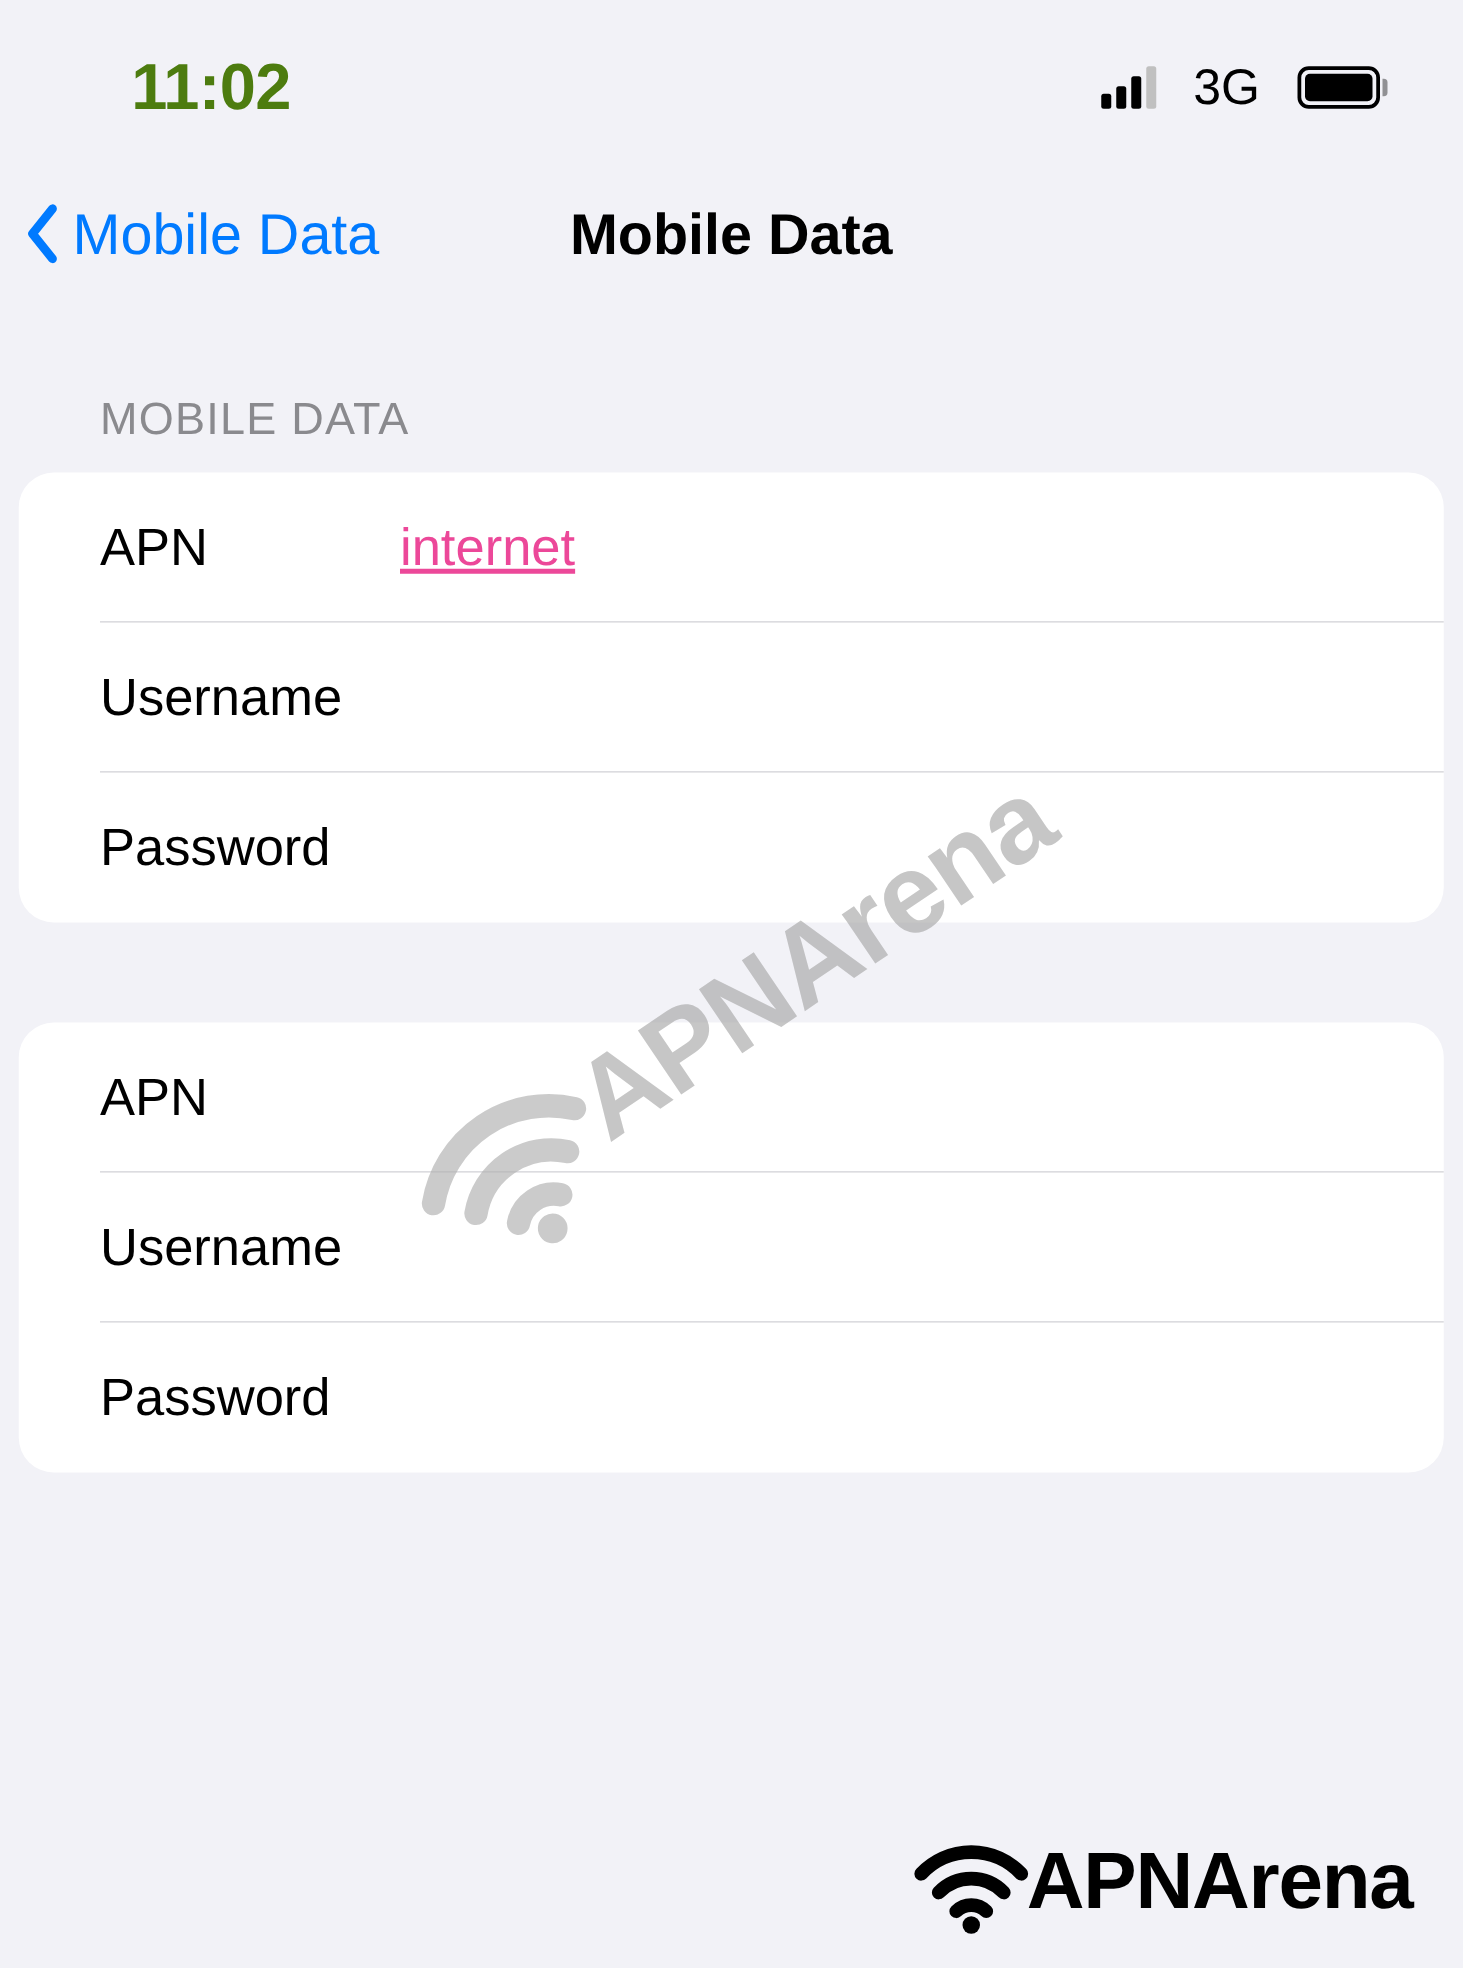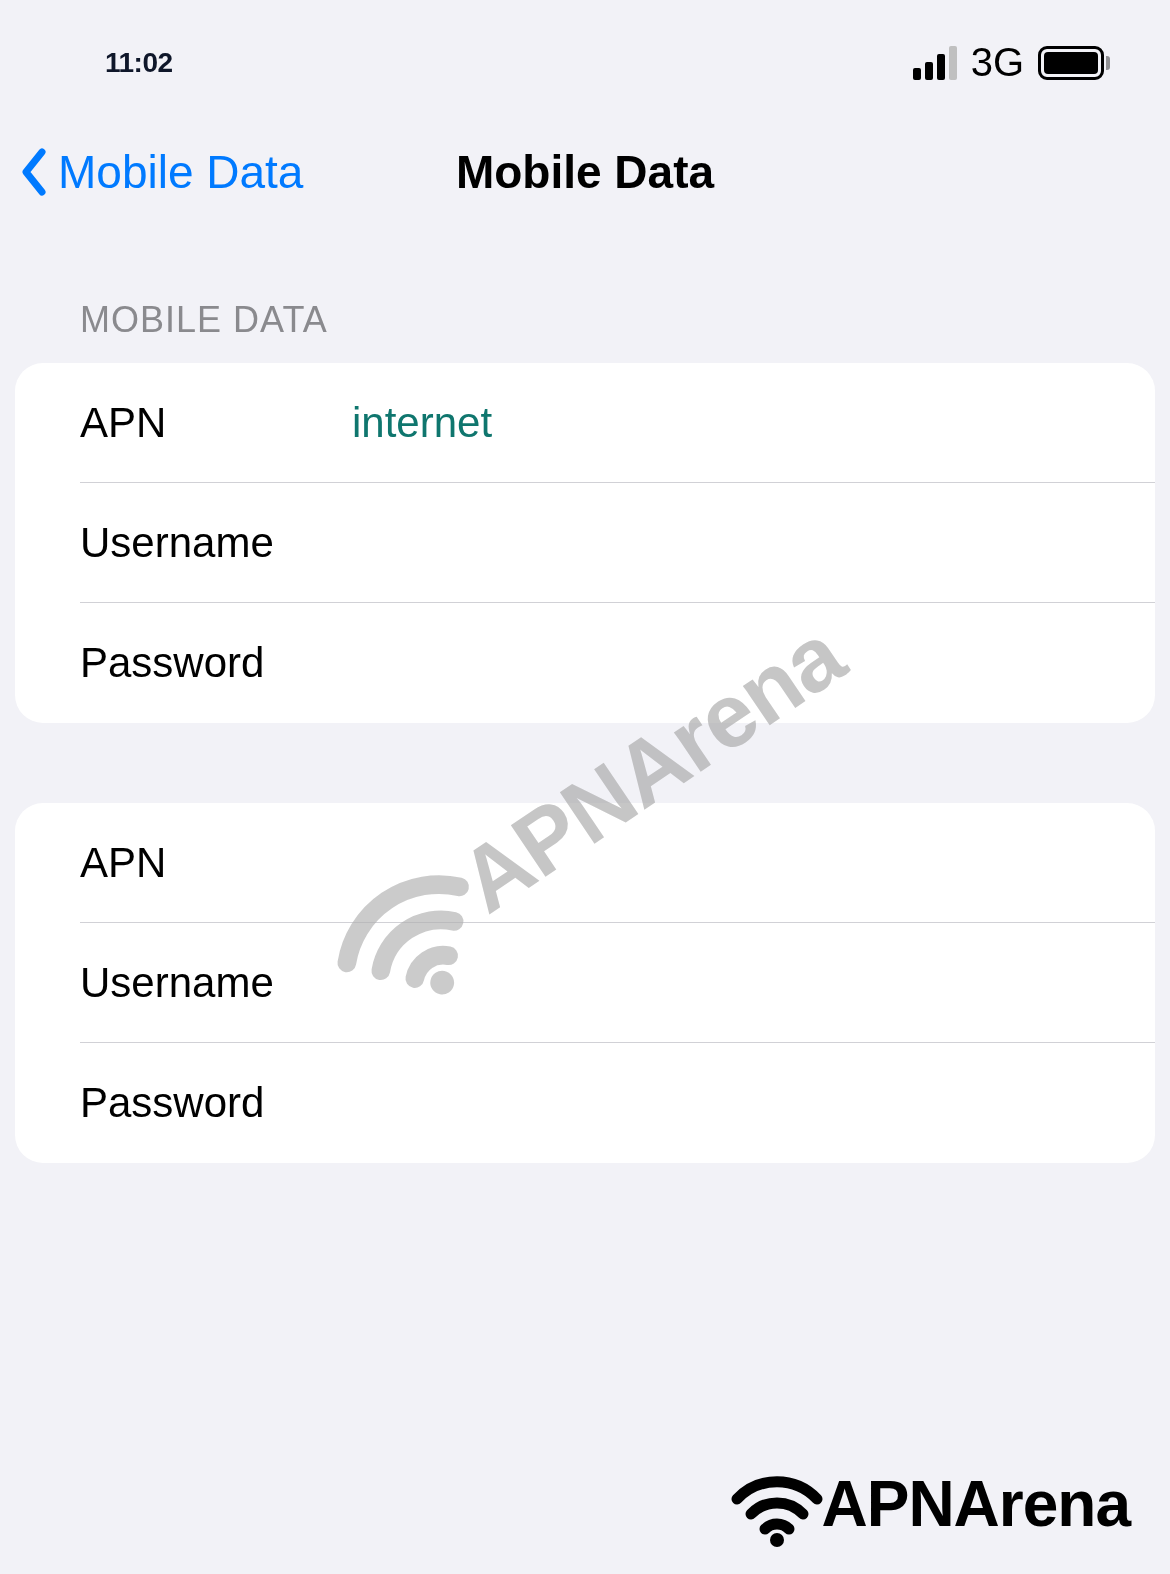--- a/index.html
+++ b/index.html
@@ -15,29 +15,29 @@
       position: relative;
       overflow: hidden;
     }
     .status-bar {
       display: flex;
       justify-content: space-between;
       align-items: center;
       padding: 40px 60px 30px 105px;
     }
     .status-time {
-      font-size: 28px;
+      font-size: 52px;
       font-weight: 600;
-      color: #0f172a;
+      color: #4d7c0f;
       letter-spacing: -0.5px;
     }
     .status-right {
       display: flex;
       align-items: center;
-      gap: 14px;
+      gap: 30px;
     }
     .signal-bars {
       display: flex;
       align-items: flex-end;
       gap: 4px;
     }
     .signal-bar {
       width: 8px;
       background-color: #000;
       border-radius: 2px;
@@ -121,48 +121,48 @@
       background-color: #fff;
       border-radius: 28px;
       margin: 0 0 80px 0;
     }
     .field-row {
       display: flex;
       align-items: center;
       height: 120px;
       padding: 0 0 0 65px;
       position: relative;
-      gap: 32px;
     }
     .field-row:not(:last-child)::after {
       content: "";
       position: absolute;
       left: 65px;
       right: 0;
       bottom: 0;
       height: 1px;
       background-color: #d1d1d6;
     }
     .field-label {
       font-size: 42px;
       font-weight: 400;
       color: #000;
       width: 240px;
       flex-shrink: 0;
     }
     .field-value {
       font-size: 42px;
       font-weight: 400;
-      color: #0f766e;
+      color: #ec4899;
       border: none;
       outline: none;
       background: transparent;
       flex: 1;
       padding-right: 40px;
       width: 100%;
+      text-decoration: underline;
     }
     .watermark-center {
       position: absolute;
       left: 50%;
       top: 50%;
       transform: translate(-50%, -35%) rotate(-34deg);
       display: flex;
       align-items: center;
       color: #b0b0b0;
       opacity: 0.65;

